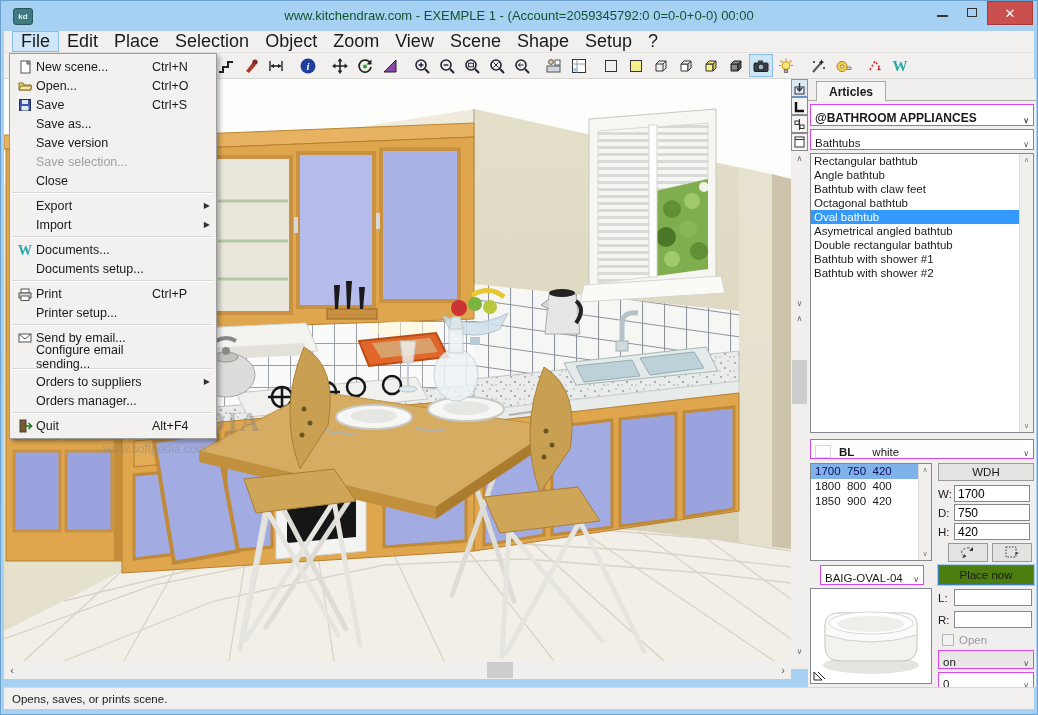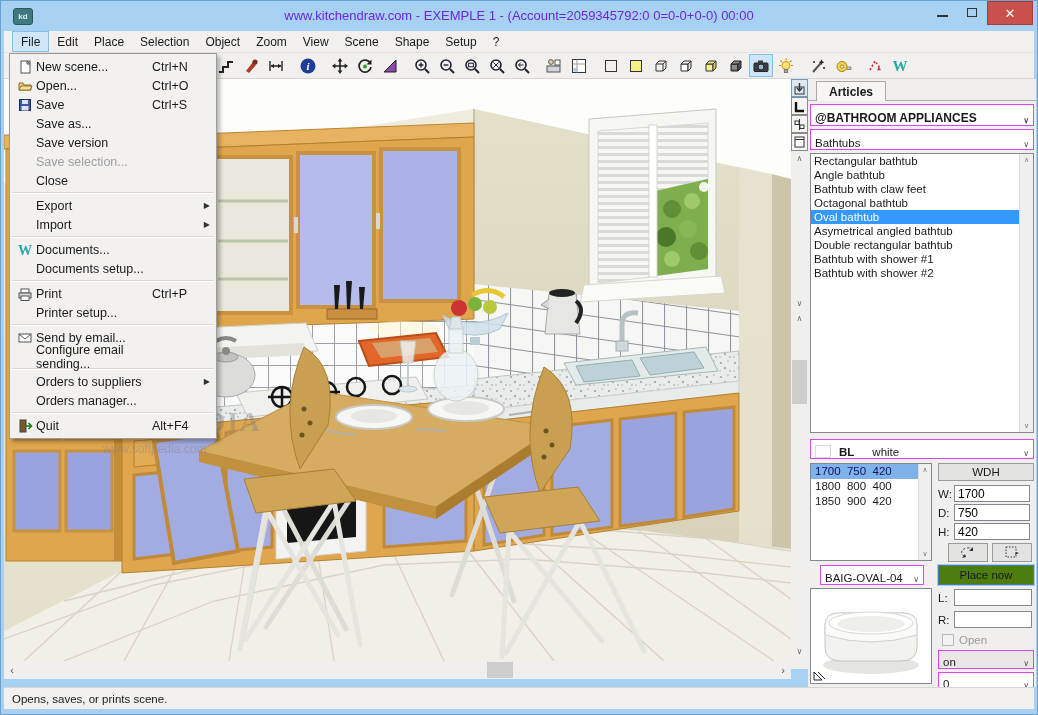--- a/index.html
+++ b/index.html
@@ -10,31 +10,31 @@
     position:relative;
     overflow:hidden;
     border:1px solid #6ba1cf;
     font-size:12px; color:#1a1a1a;
   }
   
   .titlebar { position:absolute; left:0; top:0; width:100%; height:30px; }
   .app-icon { position:absolute; left:12px; top:7px; width:20px; height:17px; background:#3f7a80;
     border:1px solid #2c565a; border-radius:3px; color:#d8f2f2; font-size:8px; font-weight:bold;
     display:flex; align-items:center; justify-content:center; }
-  .title-text { position:absolute; left:0; right:0; top:7px; text-align:center; font-size:13px; color:#6d28d9; }
+  .title-text { position:absolute; left:0; right:0; top:7px; text-align:center; font-size:13px; color:#14532d; }
   .win-btns { position:absolute; right:4px; top:0; display:flex; align-items:flex-start; }
   .btn-min, .btn-max { width:30px; height:22px; display:flex; align-items:center; justify-content:center; }
   .btn-min span { width:11px; height:2px; background:#333; display:block; margin-top:8px; }
   .btn-max span { width:10px; height:9px; border:1.5px solid #333; display:block; }
   .btn-close { width:46px; height:24px; background:#c9504c; border:1px solid #a83c38;
     color:#fff; font-size:13px; display:flex; align-items:center; justify-content:center; }
   
   .menubar { position:absolute; left:3px; right:3px; top:30px; height:22px; background:#f1f0ef;
     display:flex; align-items:stretch; padding-left:8px; border-bottom:1px solid #e2e1df; }
-  .mb-item { padding:0 8px; display:flex; align-items:center; font-size:12px; }
+  .mb-item { padding:0 8px; display:flex; align-items:center; font-size:18px; }
   .mb-item.active { background:#cfe7f9; border:1px solid #88bde4; }
   
   .toolbar { position:absolute; left:3px; right:3px; top:52px; height:26px; background:#f1f0ef;
     display:flex; align-items:center; padding-left:210px; border-bottom:1px solid #d8d6d3; }
   .ti { width:24px; height:23px; display:flex; align-items:center; justify-content:center;
     border:1px solid transparent; margin-right:1px; }
   .ti.active { background:#cde6f7; border-color:#88bde4; }
   .tsep { width:7px; height:23px; }
   
   .canvas { position:absolute; left:3px; top:78px; width:787px; height:582px; background:#ffffff; overflow:hidden; }

